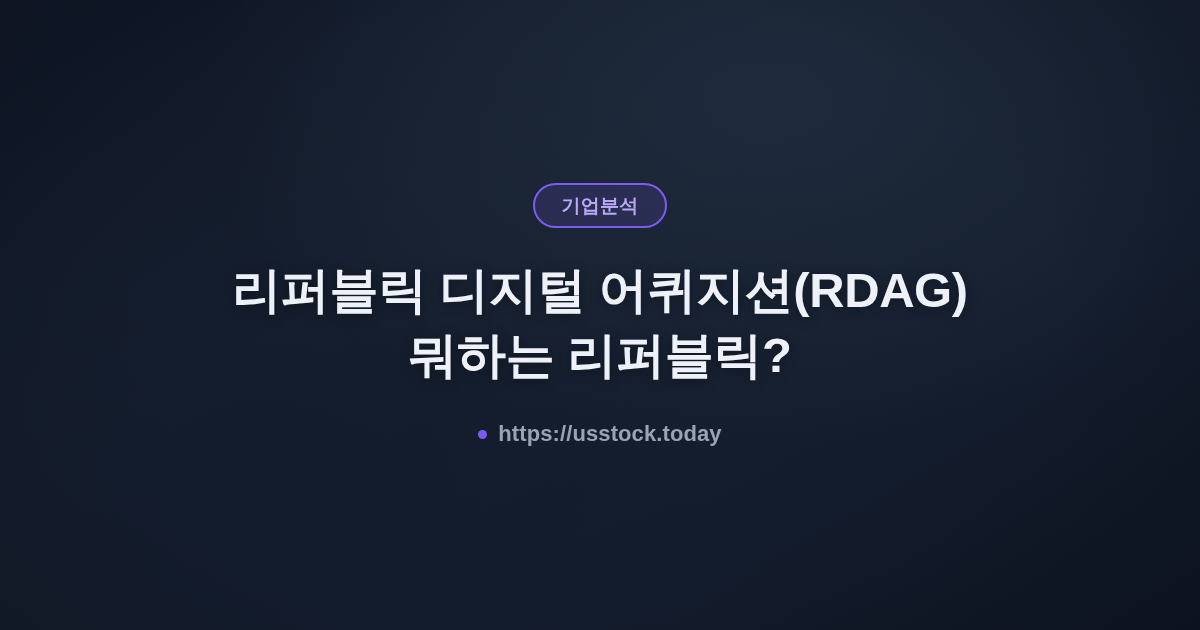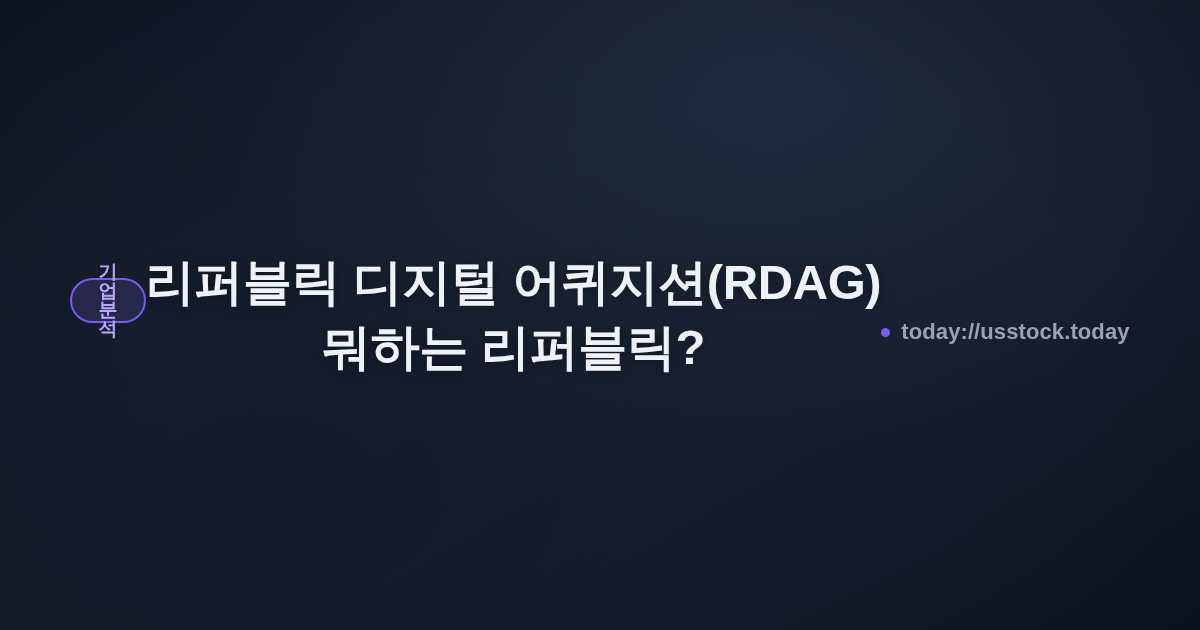--- a/index.html
+++ b/index.html
@@ -34,21 +34,21 @@
     background: radial-gradient(ellipse 1000px 680px at 50% 48%, rgba(0,0,0,0) 45%, rgba(6,10,18,0.45) 100%);
     pointer-events: none;
   }
 
   .content {
     position: relative;
     z-index: 2;
     width: 100%;
     height: 100%;
     display: flex;
-    flex-direction: row;
+    flex-direction: column;
     align-items: center;
     justify-content: center;
     padding: 0 100px;
   }
 
   .category-badge {
     display: inline-flex;
     align-items: center;
     justify-content: center;
     height: 45px;
@@ -115,17 +115,17 @@
       <span class="category-badge-label">기업분석</span>
     </div>
 
     <h1 class="title">
       <span class="title-line">리퍼블릭 디지털 어퀴지션(RDAG)</span>
       <span class="title-line">뭐하는 리퍼블릭?</span>
     </h1>
 
     <div class="site-url-row">
       <span class="url-bullet"></span>
-      <span class="site-url">today://usstock.today</span>
+      <span class="site-url">https://usstock.today</span>
     </div>
 
   </div>
 </div>
 
 </body></html>

